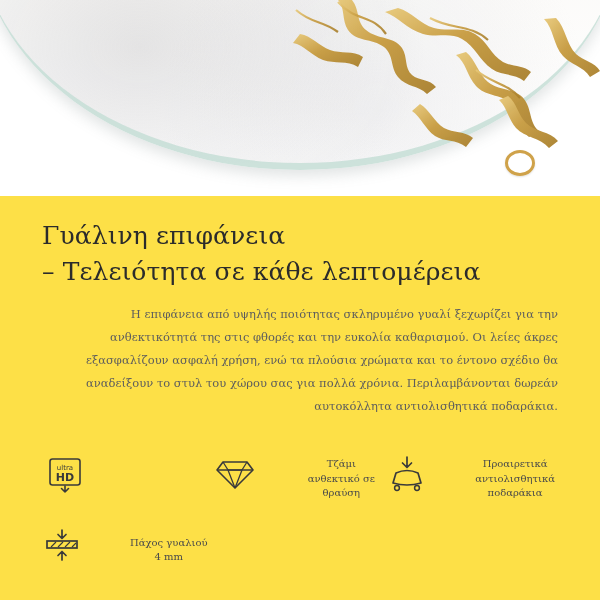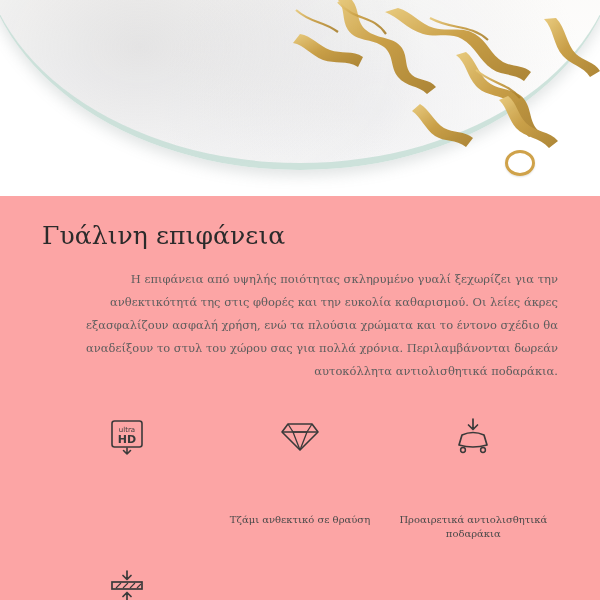--- a/index.html
+++ b/index.html
@@ -12,21 +12,21 @@
     height: 600px;
     overflow: hidden;
     background: #ffffff;
     font-family: "DejaVu Serif", serif;
   }
 
   .page {
     position: relative;
     width: 600px;
     height: 600px;
-    background: #fca5a5;
+    background: #fde047;
   }
 
   
   .hero {
     position: relative;
     width: 600px;
     height: 196px;
     overflow: hidden;
     background: #ffffff;
   }
@@ -93,21 +93,21 @@
   
   .features {
     margin-top: 30px;
     display: grid;
     grid-template-columns: repeat(3, 1fr);
     row-gap: 22px;
     column-gap: 4px;
   }
   .feature {
     display: flex;
-    flex-direction: column;
+    flex-direction: row;
     align-items: center;
     text-align: center;
     gap: 45px;
   }
   .feature-icon {
     width: 46px;
     height: 46px;
     display: flex;
     align-items: center;
     justify-content: center;
@@ -155,20 +155,21 @@
         <path d="M296 10 C312 24 322 20 338 32"></path>
       </g>
     </svg>
     <div class="ring-shape"></div>
   </div>
 
   <div class="content">
 
     <div class="heading">
       <span>Γυάλινη επιφάνεια</span>
+      <span class="line2">– Τελειότητα σε κάθε λεπτομέρεια</span>
     </div>
 
     <p class="body-text">Η επιφάνεια από υψηλής ποιότητας σκληρυμένο γυαλί ξεχωρίζει για την ανθεκτικότητά της στις φθορές και την ευκολία καθαρισμού. Οι λείες άκρες εξασφαλίζουν ασφαλή χρήση, ενώ τα πλούσια χρώματα και το έντονο σχέδιο θα αναδείξουν το στυλ του χώρου σας για πολλά χρόνια. Περιλαμβάνονται δωρεάν αυτοκόλλητα αντιολισθητικά ποδαράκια.</p>
 
     <div class="features">
 
 
       <div class="feature">
         <span class="feature-icon">
           <svg width="42" height="40" viewBox="0 0 42 40">

